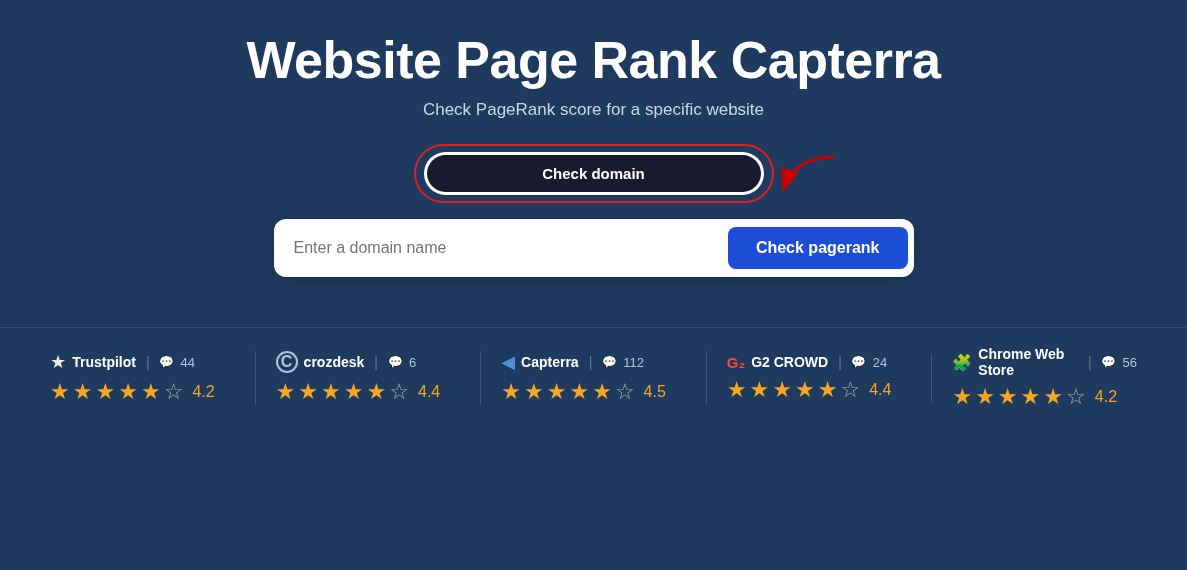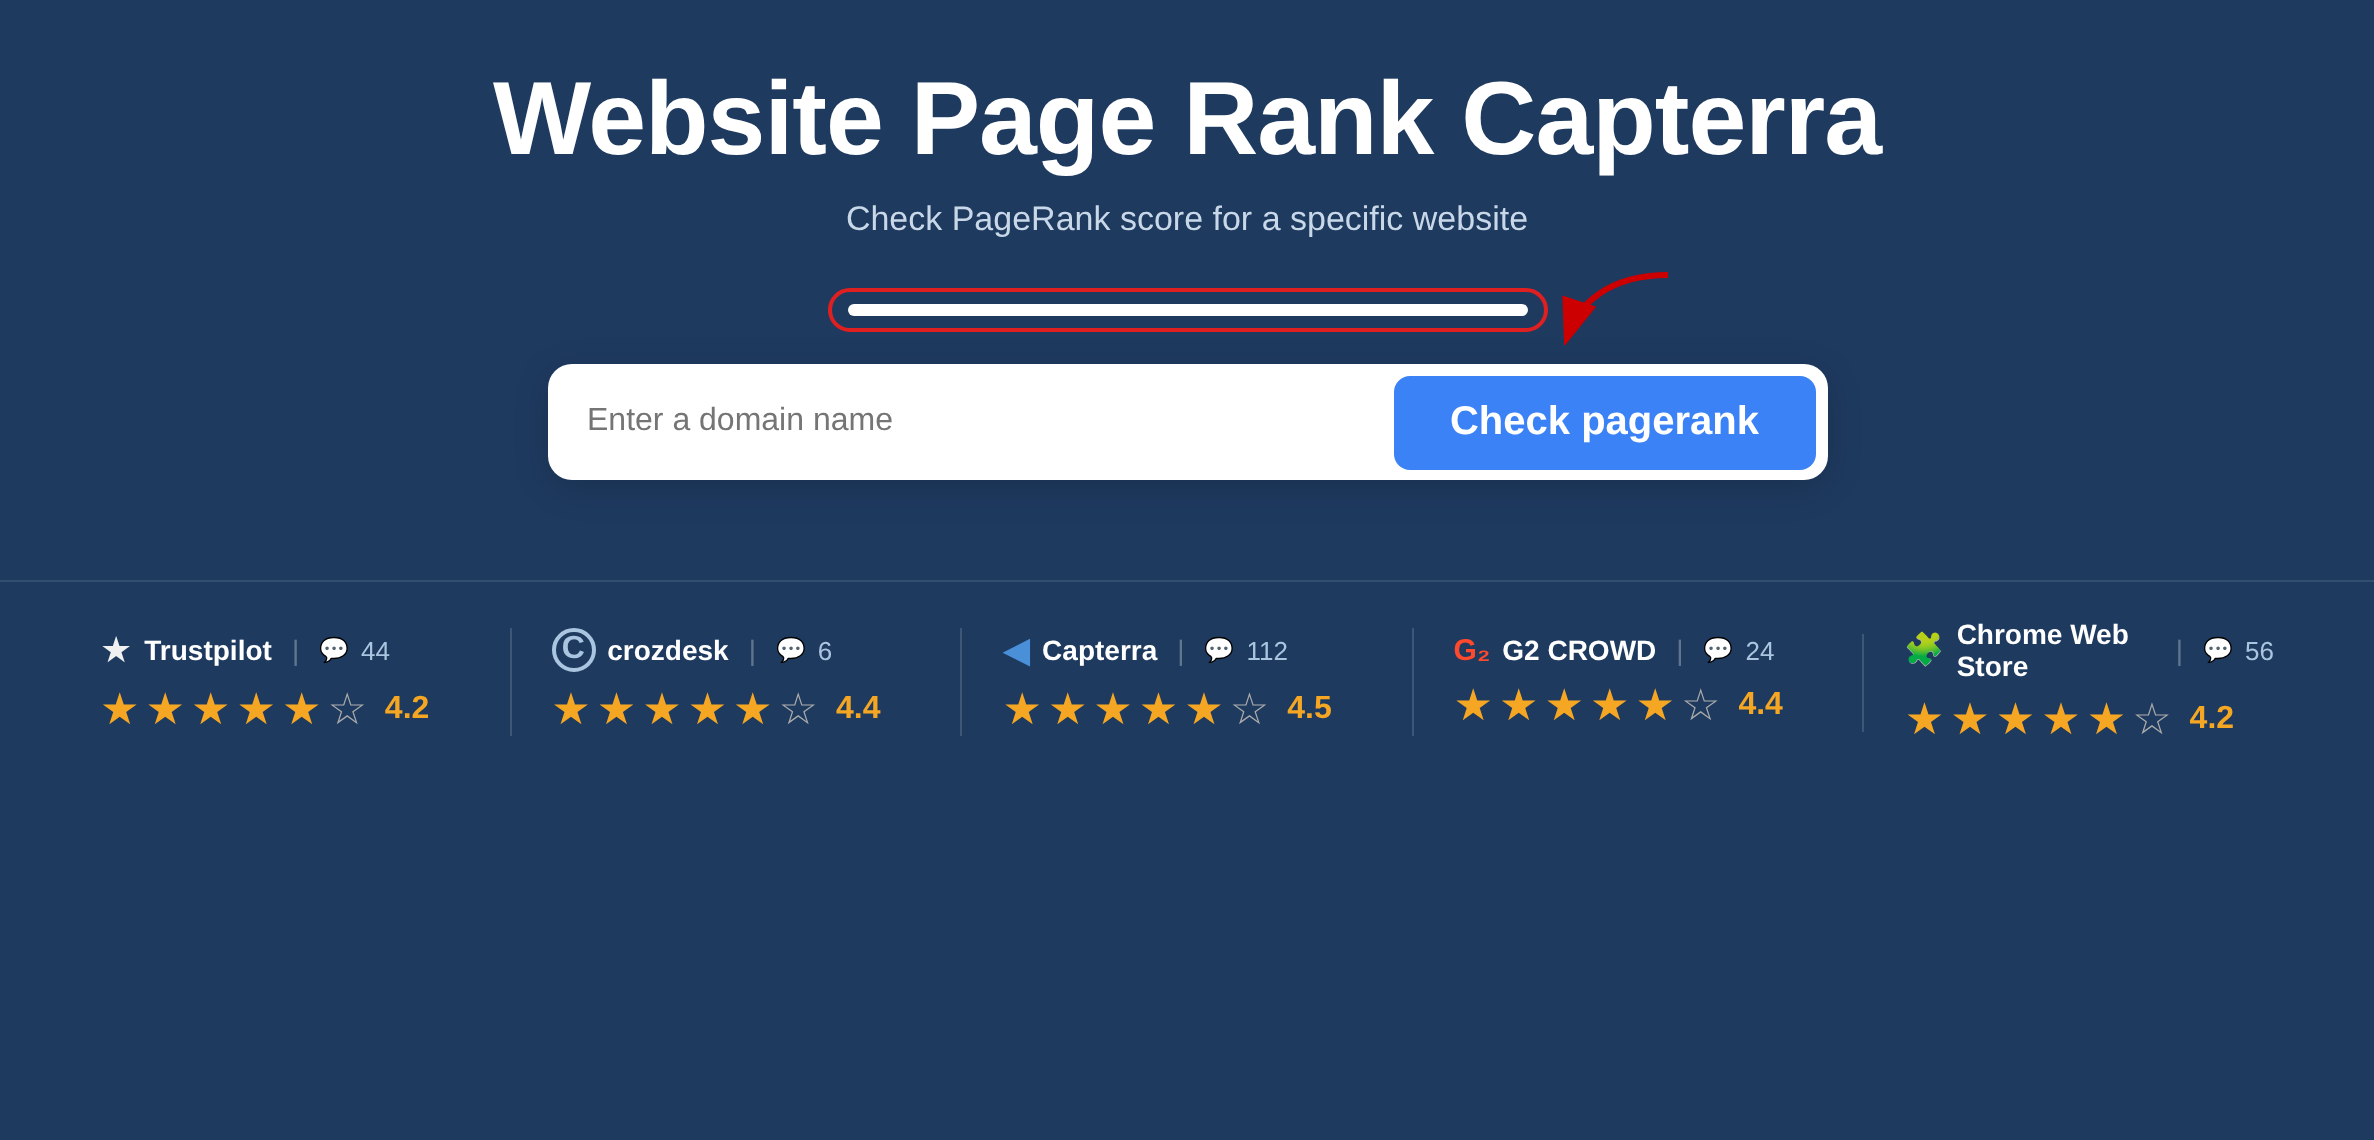--- a/index.html
+++ b/index.html
@@ -106,26 +106,26 @@
     .domain-input {
       flex: 1;
       border: none;
       outline: none;
       font-size: 16px;
       color: #999;
       background: transparent;
     }
 
     .check-btn {
-      background: #3b82f6;
+      background: #1d4ed8;
       color: #ffffff;
       border: none;
       border-radius: 8px;
       padding: 12px 28px;
-      font-size: 20px;
+      font-size: 16px;
       font-weight: 700;
       cursor: pointer;
       white-space: nowrap;
     }
 
     .ratings-row {
       display: flex;
       align-items: center;
       justify-content: center;
       gap: 0;
@@ -202,34 +202,35 @@
     }
 
     .star-empty {
       color: #aaa;
       font-size: 22px;
     }
 
     .rating-num {
       color: #f5a623;
       font-size: 16px;
-      font-weight: 700;
+      font-weight: 400;
       margin-left: 6px;
     }
   </style>
 </head>
 <body>
 
 <h1 class="main-title">Website Page Rank Capterra</h1>
 
 <p class="subtitle">Check PageRank score for a specific website</p>
 
 <div class="toggle-wrapper-outer">
   <div class="red-border-box">
     <div class="toggle-inner">
+      <button class="toggle-btn active">Check domain</button>
     </div>
   </div>
   <div class="arrow-container">
     <svg class="arrow-svg" viewBox="0 0 70 40" xmlns="http://www.w3.org/2000/svg">
       <defs>
         <marker id="arrowhead" markerWidth="8" markerHeight="8" refX="6" refY="3" orient="auto">
           <path d="M0,0 L0,6 L8,3 z" fill="#cc0000"></path>
         </marker>
       </defs>
       <path d="M 60 5 C 30 5, 15 20, 10 35" stroke="#cc0000" stroke-width="3" fill="none" marker-end="url(#arrowhead)"></path>

